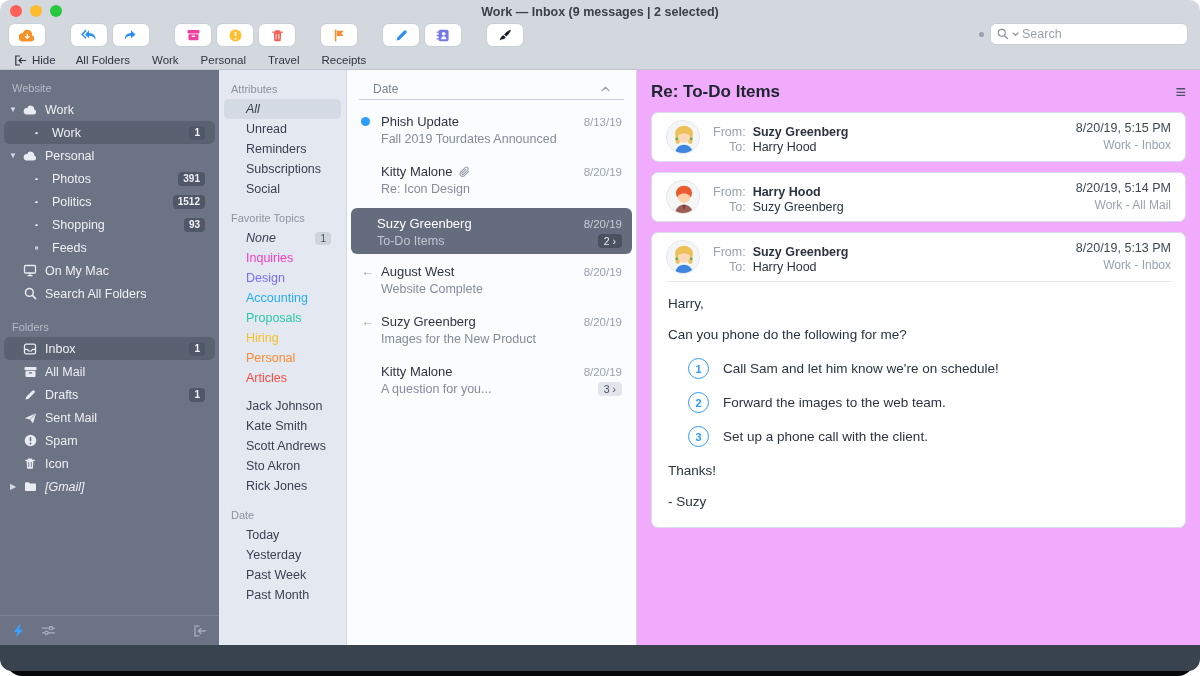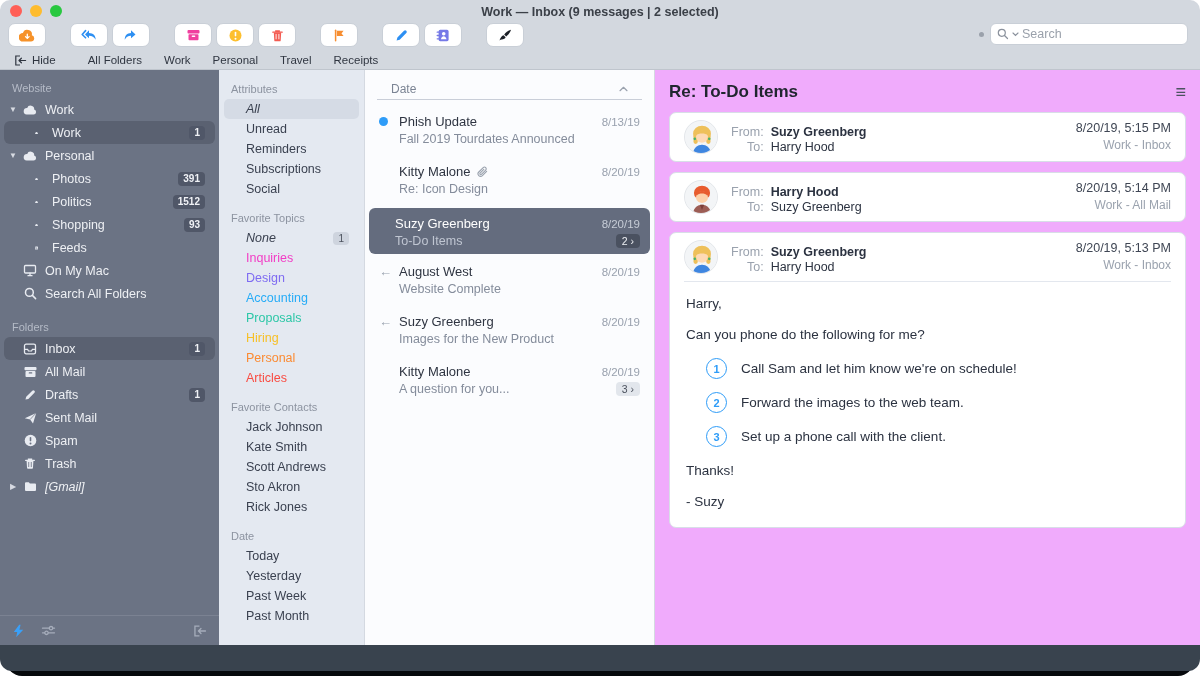--- a/index.html
+++ b/index.html
@@ -16,21 +16,21 @@
   .toolbar { height:32px; display:flex; align-items:center; padding:0 8px; position:relative; }
   .tbtn { width:38px; height:24px; background:#fff; border:1px solid #c9cfd7; border-radius:7px; display:flex; align-items:center; justify-content:center; }
   .gap24 { margin-left:24px; } .gap4 { margin-left:4px; }
   .search-wrap { position:absolute; right:12px; top:4px; display:flex; align-items:center; gap:6px; }
   .search-dot { width:5px; height:5px; border-radius:50%; background:#9aa1ab; }
   .search-field { width:198px; height:22px; background:#fff; border:1px solid #c9cfd7; border-radius:6px; display:flex; align-items:center; padding:0 6px; gap:3px; }
   .search-field input { border:none; outline:none; width:140px; font-size:12.5px; color:#3b4048; background:transparent; font-family:"Liberation Sans",sans-serif; }
   .search-field input::placeholder { color:#9aa1ab; }
   .favbar { height:18px; display:flex; align-items:center; font-size:11.5px; color:#2f3540; padding-left:14px; }
   .hide-item { display:flex; align-items:center; gap:5px; }
-  .fav-tabs { display:flex; gap:22px; margin-left:32px; }
+  .fav-tabs { display:flex; gap:22px; margin-left:20px; }
   .fav-tabs span { cursor:default; }
 
   
   .main { display:flex; height:575px; }
 
   
   .sidebar { width:219px; background:#6b7384; color:#eef0f4; font-size:12.5px; position:relative; flex-shrink:0; }
   .side-scroll { padding-top:8px; }
   .sec-label { color:#b5bbc7; font-size:11px; padding:4px 0 4px 12px; }
   .srow { height:23px; display:flex; align-items:center; padding-right:10px; border-radius:6px; margin:0 4px; }
@@ -38,21 +38,21 @@
   .srow .disc { width:18px; text-align:center; font-size:8px; color:#d7dae2; flex-shrink:0; }
   .srow .sicon { width:16px; display:flex; justify-content:center; margin-right:7px; flex-shrink:0; color:#e8ebf1; }
   .srow .lbl { flex:1; white-space:nowrap; overflow:hidden; }
   .srow .lbl.italic { font-style:italic; }
   .indent1 { padding-left:13px; }
   .badge { background:#505768; color:#f0f2f6; font-size:10px; border-radius:4px; padding:1.5px 5px; font-weight:bold; }
   .side-footer { position:absolute; bottom:0; left:0; right:0; height:30px; border-top:1px solid #7b8292; display:flex; align-items:center; padding:0 12px; gap:16px; }
   .side-footer .spacer { flex:1; }
 
   
-  .filters { width:146px; background:#e4e9f1; font-size:12.5px; color:#3a4150; padding-top:8px; flex-shrink:0; border-right:1px solid #d4d9e1; overflow:hidden; }
+  .filters { width:128px; background:#e4e9f1; font-size:12.5px; color:#3a4150; padding-top:8px; flex-shrink:0; border-right:1px solid #d4d9e1; overflow:hidden; }
   .f-label { color:#8c93a0; font-size:11px; padding:5px 0 4px 12px; }
   .frow { height:20px; display:flex; align-items:center; padding:0 10px 0 22px; border-radius:5px; margin:0 5px; }
   .frow.selected { background:#d5dbe5; }
   .frow .lbl { flex:1; }
   .frow .lbl.italic { font-style:italic; }
   .fbadge { background:#ced4de; color:#4b515d; font-size:10px; border-radius:4px; padding:1px 5px; }
   .f-gap { height:8px; }
   .topic-0 { color:#3a4150; } .topic-1 { color:#f23cc5; } .topic-2 { color:#7e6bf2; }
   .topic-3 { color:#26acf7; } .topic-4 { color:#2cc7a7; } .topic-5 { color:#f7bf25; }
   .topic-6 { color:#fb8b33; } .topic-7 { color:#f94c42; }
@@ -411,21 +411,21 @@
 
         <div class="srow">
           <span class="disc"></span>
           <span class="sicon">
               <svg width="12" height="13" viewBox="0 0 13 13">
                 <path d="M1.8 3.2h9.4M4.8 3V1.8h3.4V3" stroke="currentColor" stroke-width="1.3" fill="none" stroke-linecap="round"></path>
                 <path d="M2.8 3.4h7.4l-.5 8a1 1 0 0 1-1 .9H4.3a1 1 0 0 1-1-.9z" fill="currentColor"></path>
                 <path d="M5.1 5.3v4.6M7.9 5.3v4.6" stroke="#6b7384" stroke-width="0.9" stroke-linecap="round"></path>
               </svg>
             </span>
-          <span class="lbl">Trash</span>
+          <span class="lbl">Icon</span>
         </div>
 
         <div class="srow">
           <span class="disc">▶</span>
           <span class="sicon">
               <svg width="13" height="11" viewBox="0 0 13 11">
                 <path d="M1 2.2a1 1 0 0 1 1-1h2.8l1.1 1.4H11a1 1 0 0 1 1 1V9a1 1 0 0 1-1 1H2a1 1 0 0 1-1-1z" fill="currentColor"></path>
               </svg>
             </span>
           <span class="lbl italic">[Gmail]</span>
@@ -497,21 +497,20 @@
           <span class="lbl topic-5">Hiring</span>
         </div>
       <div class="frow">
           <span class="lbl topic-6">Personal</span>
         </div>
       <div class="frow">
           <span class="lbl topic-7">Articles</span>
         </div>
 
       <div class="f-gap"></div>
-      <div class="f-label">Favorite Contacts</div>
       <div class="frow">
           <span class="lbl">Jack Johnson</span>
         </div>
       <div class="frow">
           <span class="lbl">Kate Smith</span>
         </div>
       <div class="frow">
           <span class="lbl">Scott Andrews</span>
         </div>
       <div class="frow">

